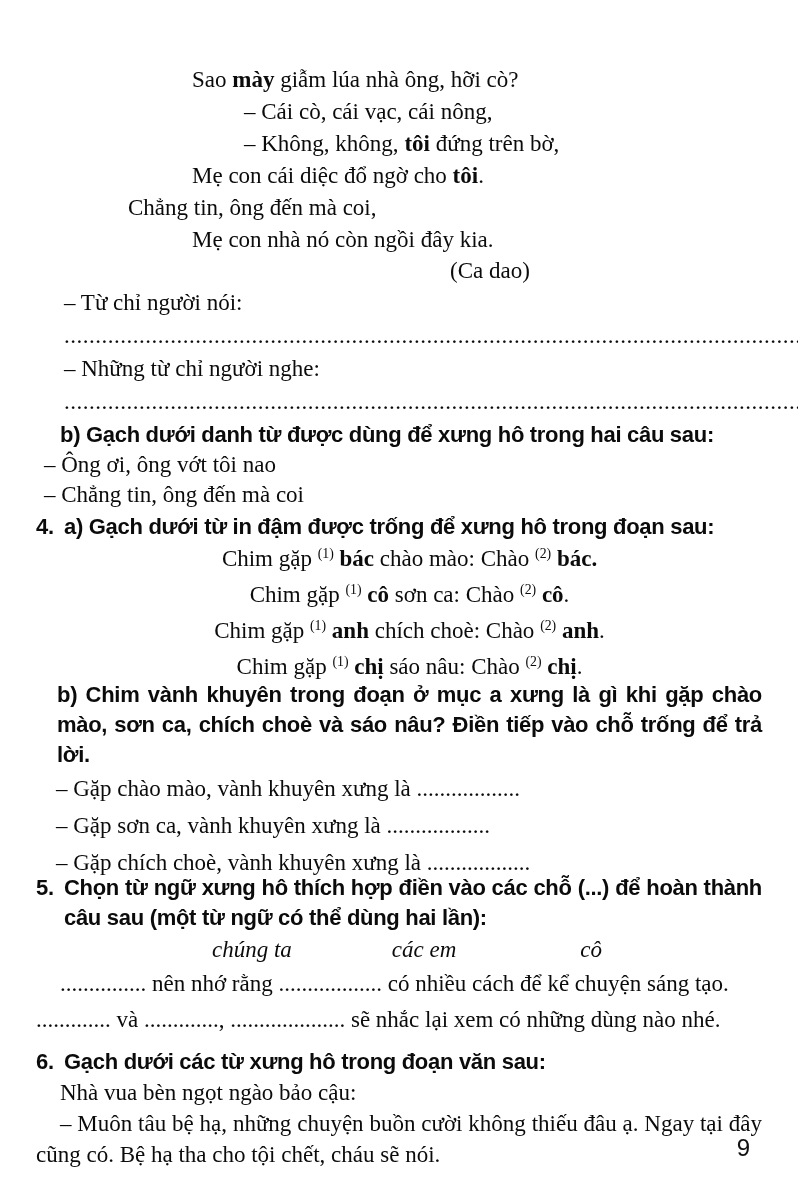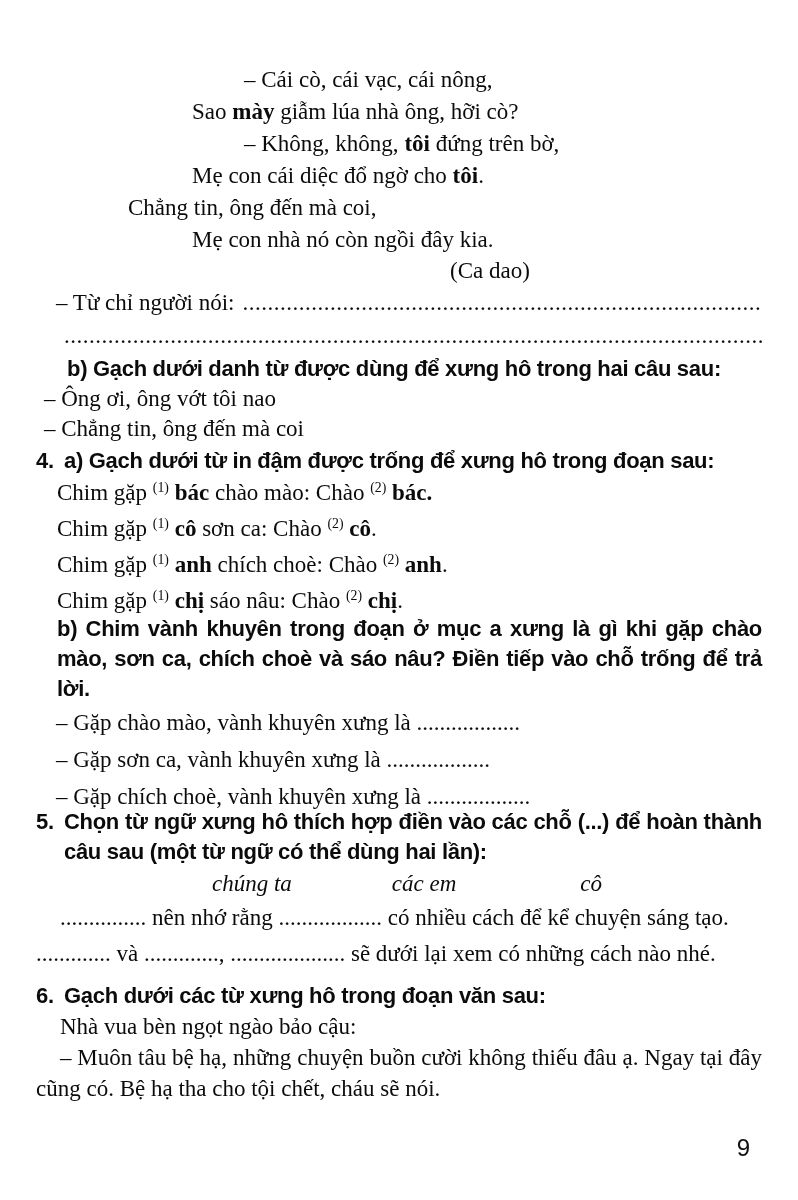--- a/index.html
+++ b/index.html
@@ -11,36 +11,36 @@
   }
   b{font-weight:bold;}
   
   .poem{line-height:32px;}
   .poem-line{white-space:nowrap;}
   .pl-a{margin-left:208px;}
   .pl-b{margin-left:156px;}
   .pl-c{margin-left:92px;}
   .poem-attribution{margin-left:414px;line-height:30px;white-space:nowrap;}
   
-  .fill-line{display:flex;align-items:baseline;line-height:33px;margin-left:20px;}
+  .fill-line{display:flex;align-items:baseline;line-height:33px;margin-left:20px;flex-direction:column;}
   .fill-line .label{white-space:nowrap;}
   .fill-line .dots{flex:1;overflow:hidden;white-space:nowrap;margin-left:8px;letter-spacing:0.5px;}
   
   .h{font-family:"Liberation Sans",sans-serif;font-weight:bold;font-size:22px;letter-spacing:-0.3px;}
-  .h3b{line-height:30px;margin-left:31px;margin-top:2px;white-space:nowrap;}
+  .h3b{line-height:30px;margin-left:24px;margin-top:2px;white-space:nowrap;}
   .hnum-row{display:flex;line-height:30px;}
   .hnum-row .num{width:28px;flex:none;}
   .hnum-row .txt{flex:1;text-align:justify;}
   .h4{margin-top:2px;}
   .h4b{line-height:30px;margin-left:21px;margin-top:-6px;text-align:justify;}
   .h5{margin-top:-8px;}
   .h6{margin-top:8px;line-height:31px;}
   
   .item{margin-left:8px;line-height:30px;white-space:nowrap;}
-  .chim{margin-left:21px;line-height:33px;white-space:nowrap;}
+  .chim{margin-left:21px;line-height:33px;white-space:nowrap;text-align:center;}
   .sup{font-size:0.6em;position:relative;top:-0.55em;}
   .gap-line{margin-left:20px;line-height:37px;white-space:nowrap;}
   
   .word-bank{display:flex;font-style:italic;line-height:33px;margin-left:176px;white-space:nowrap;gap:28px;}
   .word-bank .w2{margin-left:72px;}
   .word-bank .w3{margin-left:96px;}
   .s1{line-height:36px;text-indent:24px;white-space:nowrap;overflow:hidden;}
   .s2{line-height:36px;white-space:nowrap;overflow:hidden;}
   
   .para{line-height:31px;text-indent:24px;text-align:justify;margin:0;}
@@ -49,34 +49,35 @@
     position:absolute;top:1134px;right:48px;
     font-family:"Liberation Sans",sans-serif;font-size:24px;color:#111;
   }
 </style>
 </head>
 <body>
 
 <div class="page">
 
   <div class="poem">
+    <div class="poem-line pl-b"><span>Sao </span><b>mày</b><span> giẫm lúa nhà ông, hỡi cò?</span></div>
     <div class="poem-line pl-a"><span>– Cái cò, cái vạc, cái nông,</span></div>
-    <div class="poem-line pl-b"><span>Sao </span><b>mày</b><span> giẫm lúa nhà ông, hỡi cò?</span></div>
     <div class="poem-line pl-a"><span>– Không, không, </span><b>tôi</b><span> đứng trên bờ,</span></div>
     <div class="poem-line pl-b"><span>Mẹ con cái diệc đổ ngờ cho </span><b>tôi</b><span>.</span></div>
     <div class="poem-line pl-c"><span>Chẳng tin, ông đến mà coi,</span></div>
     <div class="poem-line pl-b"><span>Mẹ con nhà nó còn ngồi đây kia.</span></div>
     <div class="poem-attribution">(Ca dao)</div>
   </div>
 
   <div class="fill-line">
     <span class="label">– Từ chỉ người nói:</span>
     <span class="dots">........................................................................................................................</span>
   </div>
   <div class="fill-line">
+    <span class="label">– Những từ chỉ người nghe:</span>
     <span class="dots">........................................................................................................................</span>
   </div>
 
   <div class="h h3b">b) Gạch dưới danh từ được dùng để xưng hô trong hai câu sau:</div>
   <div class="item">– Ông ơi, ông vớt tôi nao</div>
   <div class="item">– Chẳng tin, ông đến mà coi</div>
 
   <div class="h hnum-row h4">
     <span class="num">4.</span>
     <span class="txt">a) Gạch dưới từ in đậm được trống để xưng hô trong đoạn sau:</span>
@@ -94,21 +95,21 @@
   <div class="h hnum-row h5">
     <span class="num">5.</span>
     <span class="txt">Chọn từ ngữ xưng hô thích hợp điền vào các chỗ (...) để hoàn thành câu sau (một từ ngữ có thể dùng hai lần):</span>
   </div>
   <div class="word-bank">
     <span class="w1">chúng ta</span>
     <span class="w2">các em</span>
     <span class="w3">cô</span>
   </div>
   <div class="s1">............... nên nhớ rằng .................. có nhiều cách để kể chuyện sáng tạo.</div>
-  <div class="s2">............. và ............., .................... sẽ dưới lại xem có những cách nào nhé.</div>
+  <div class="s2">............. và ............., .................... sẽ nhắc lại xem có những dùng nào nhé.</div>
 
   <div class="h hnum-row h6">
     <span class="num">6.</span>
     <span class="txt">Gạch dưới các từ xưng hô trong đoạn văn sau:</span>
   </div>
   <p class="para">Nhà vua bèn ngọt ngào bảo cậu:</p>
   <p class="para">– Muôn tâu bệ hạ, những chuyện buồn cười không thiếu đâu ạ. Ngay tại đây cũng có. Bệ hạ tha cho tội chết, cháu sẽ nói.</p>
 
   <div class="page-number">9</div>
 

